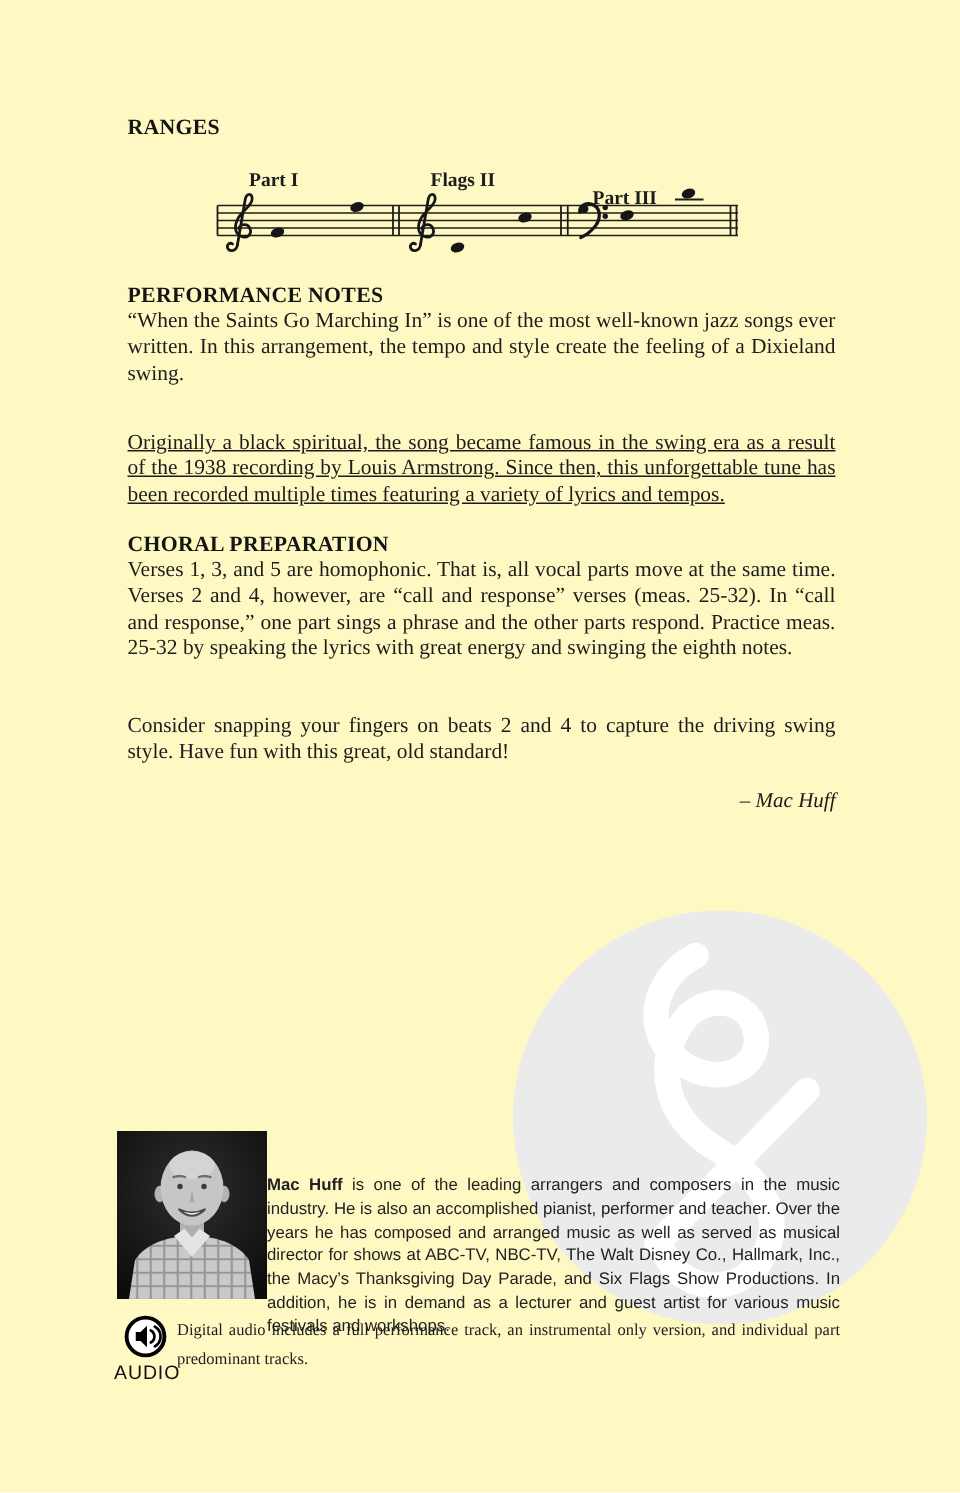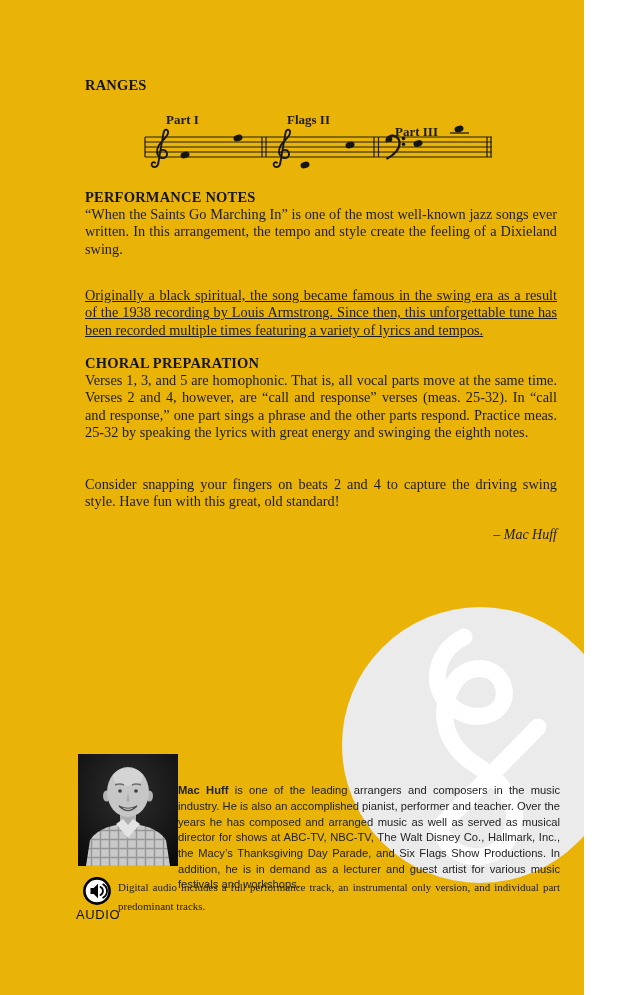--- a/index.html
+++ b/index.html
@@ -1,16 +1,16 @@
 <!DOCTYPE html>
 <html><head>
 <meta charset="utf-8">
 <style>
   html,body{margin:0;padding:0;background:#fff;}
-  .page{position:relative;width:584px;height:995px;background:#eab308;overflow:hidden;
+  .page{position:relative;width:640px;height:995px;background:#fef9c3;overflow:hidden;
         font-family:"Liberation Serif",serif;color:#1c1c1c;}
   .abs{position:absolute;z-index:1;}
   .col{left:85px;width:472px;}
   h2.sec{font-size:14.5px;font-weight:bold;margin:0;letter-spacing:.2px;color:#151515;}
   p.body{font-size:14.3px;line-height:17.4px;margin:0;text-align:justify;}
   .ranges-h{top:77px;}
   .staff-wrap{left:143px;top:108px;width:352px;height:64px;}
   .part-label{position:absolute;top:4px;font-size:13px;font-weight:bold;white-space:nowrap;}
   .perf-h{top:189px;}
   .perf-p1{top:206px;}

